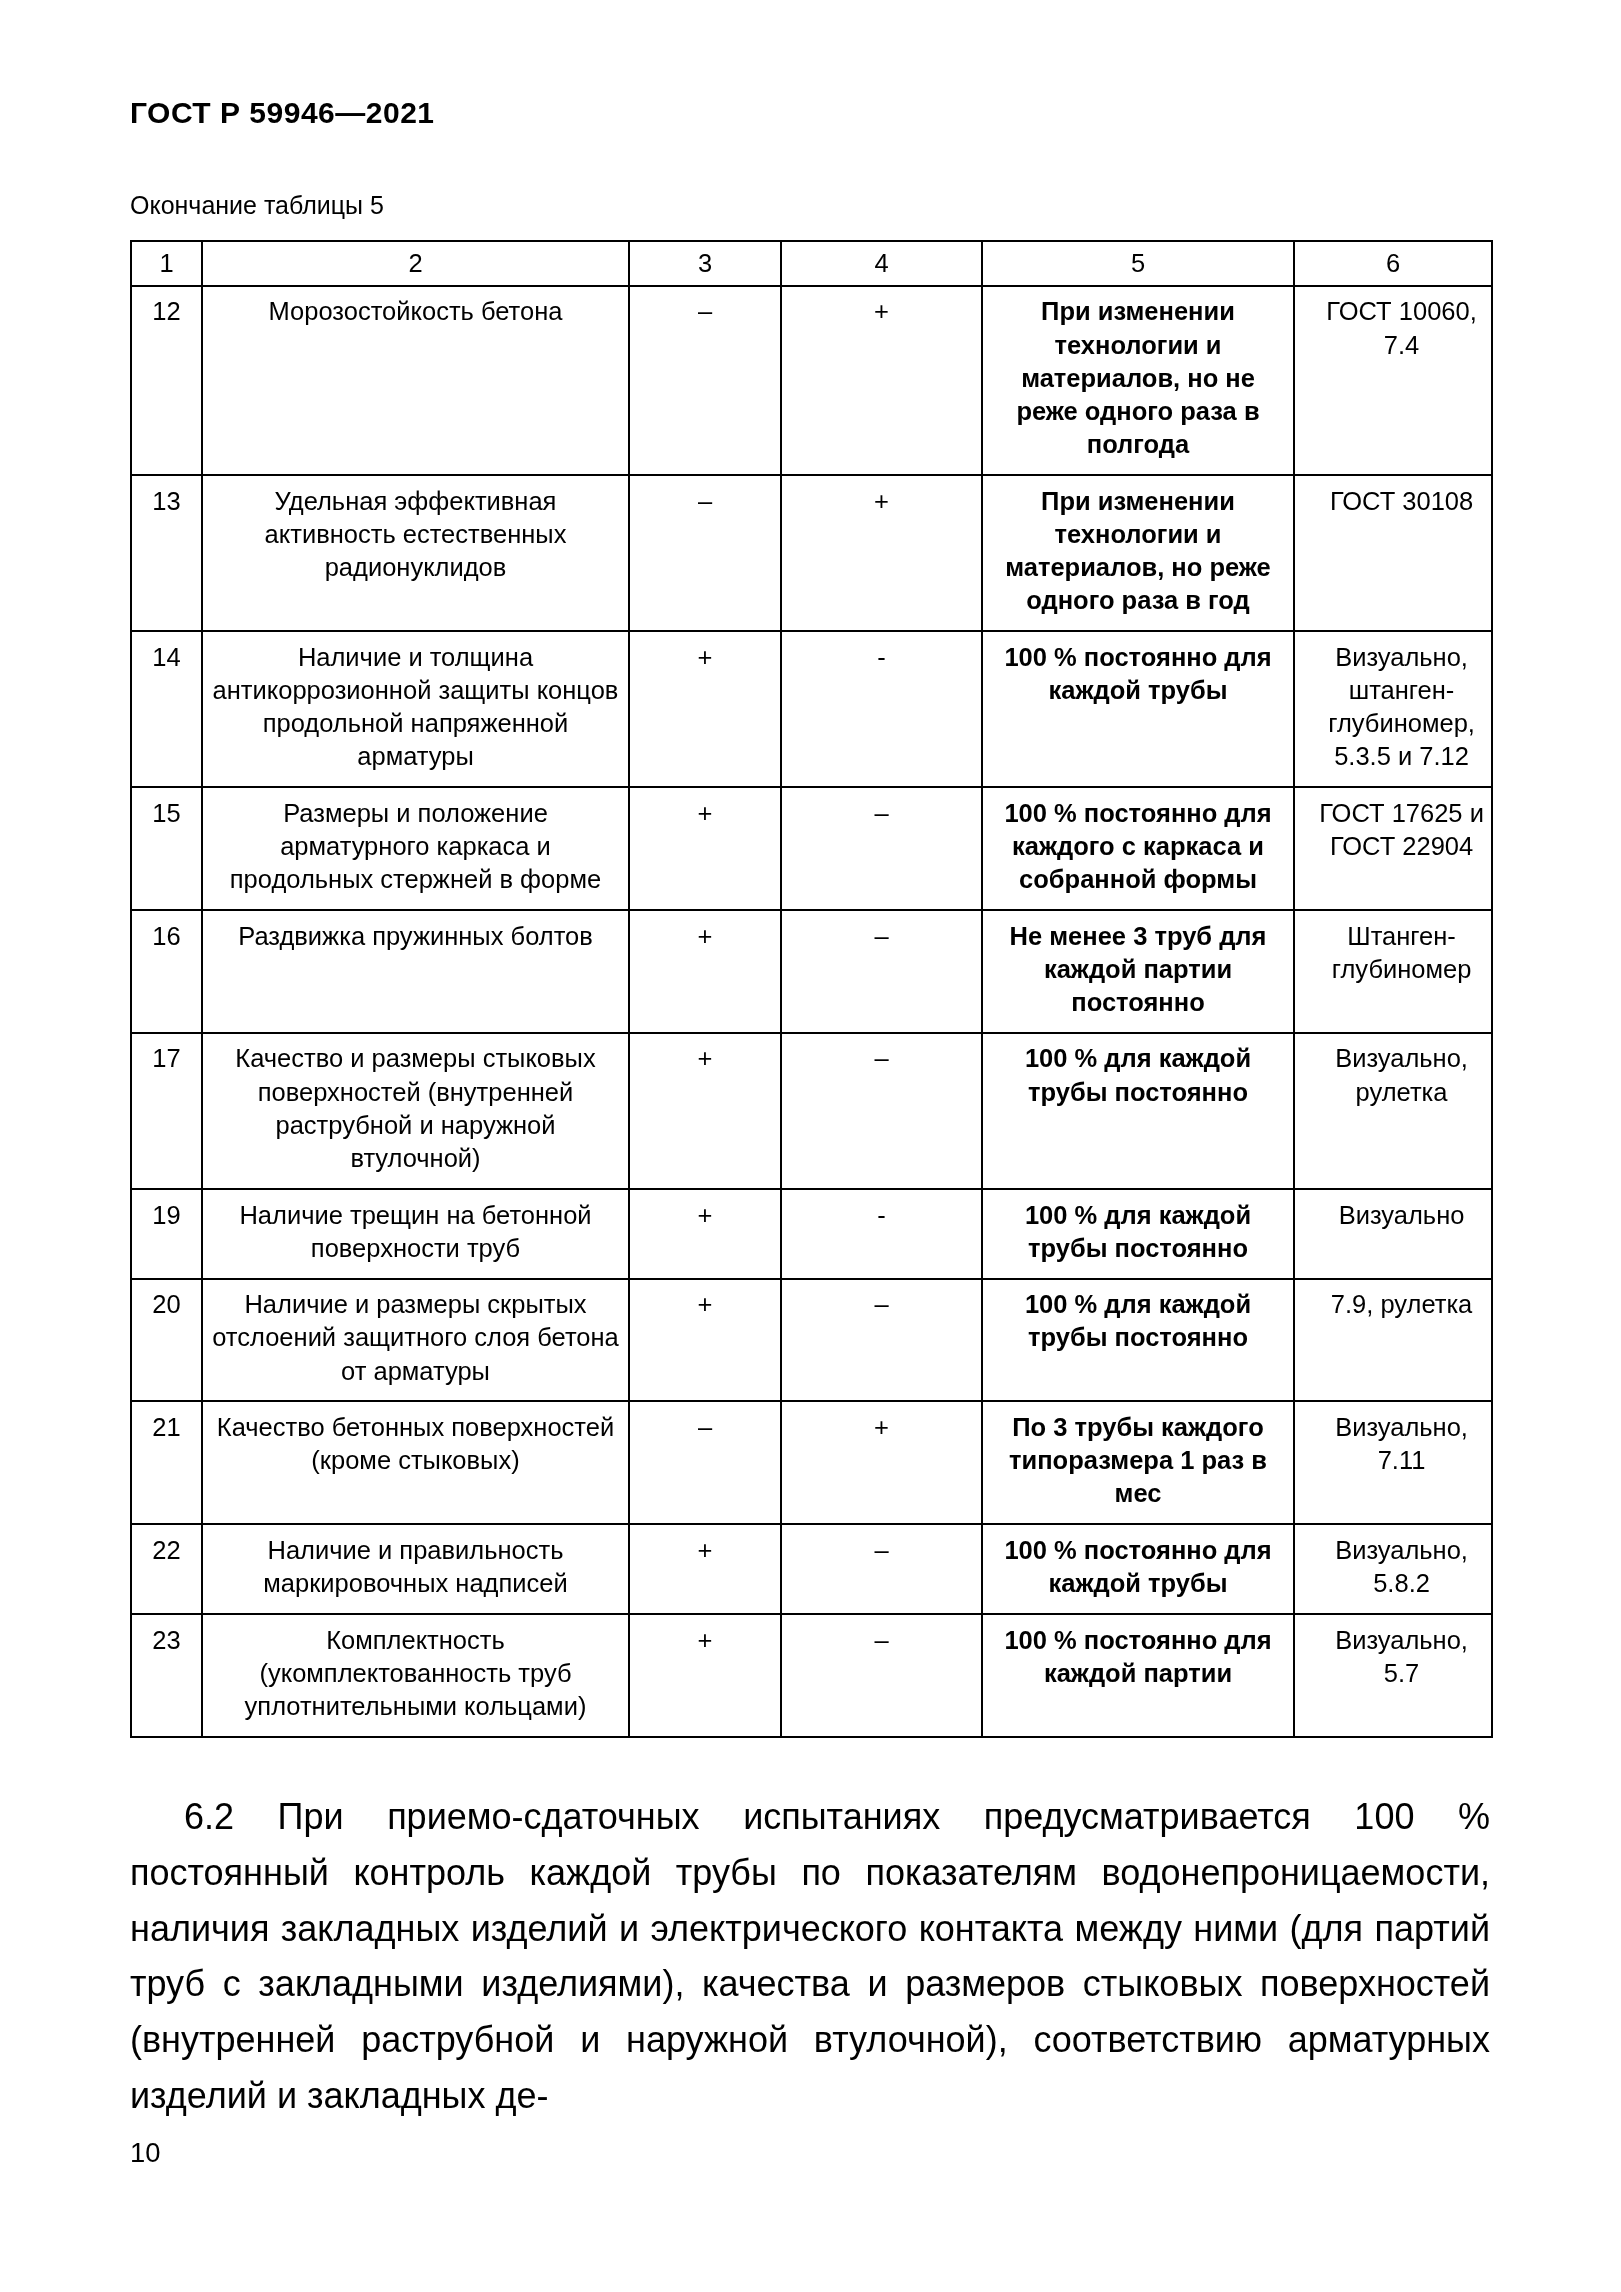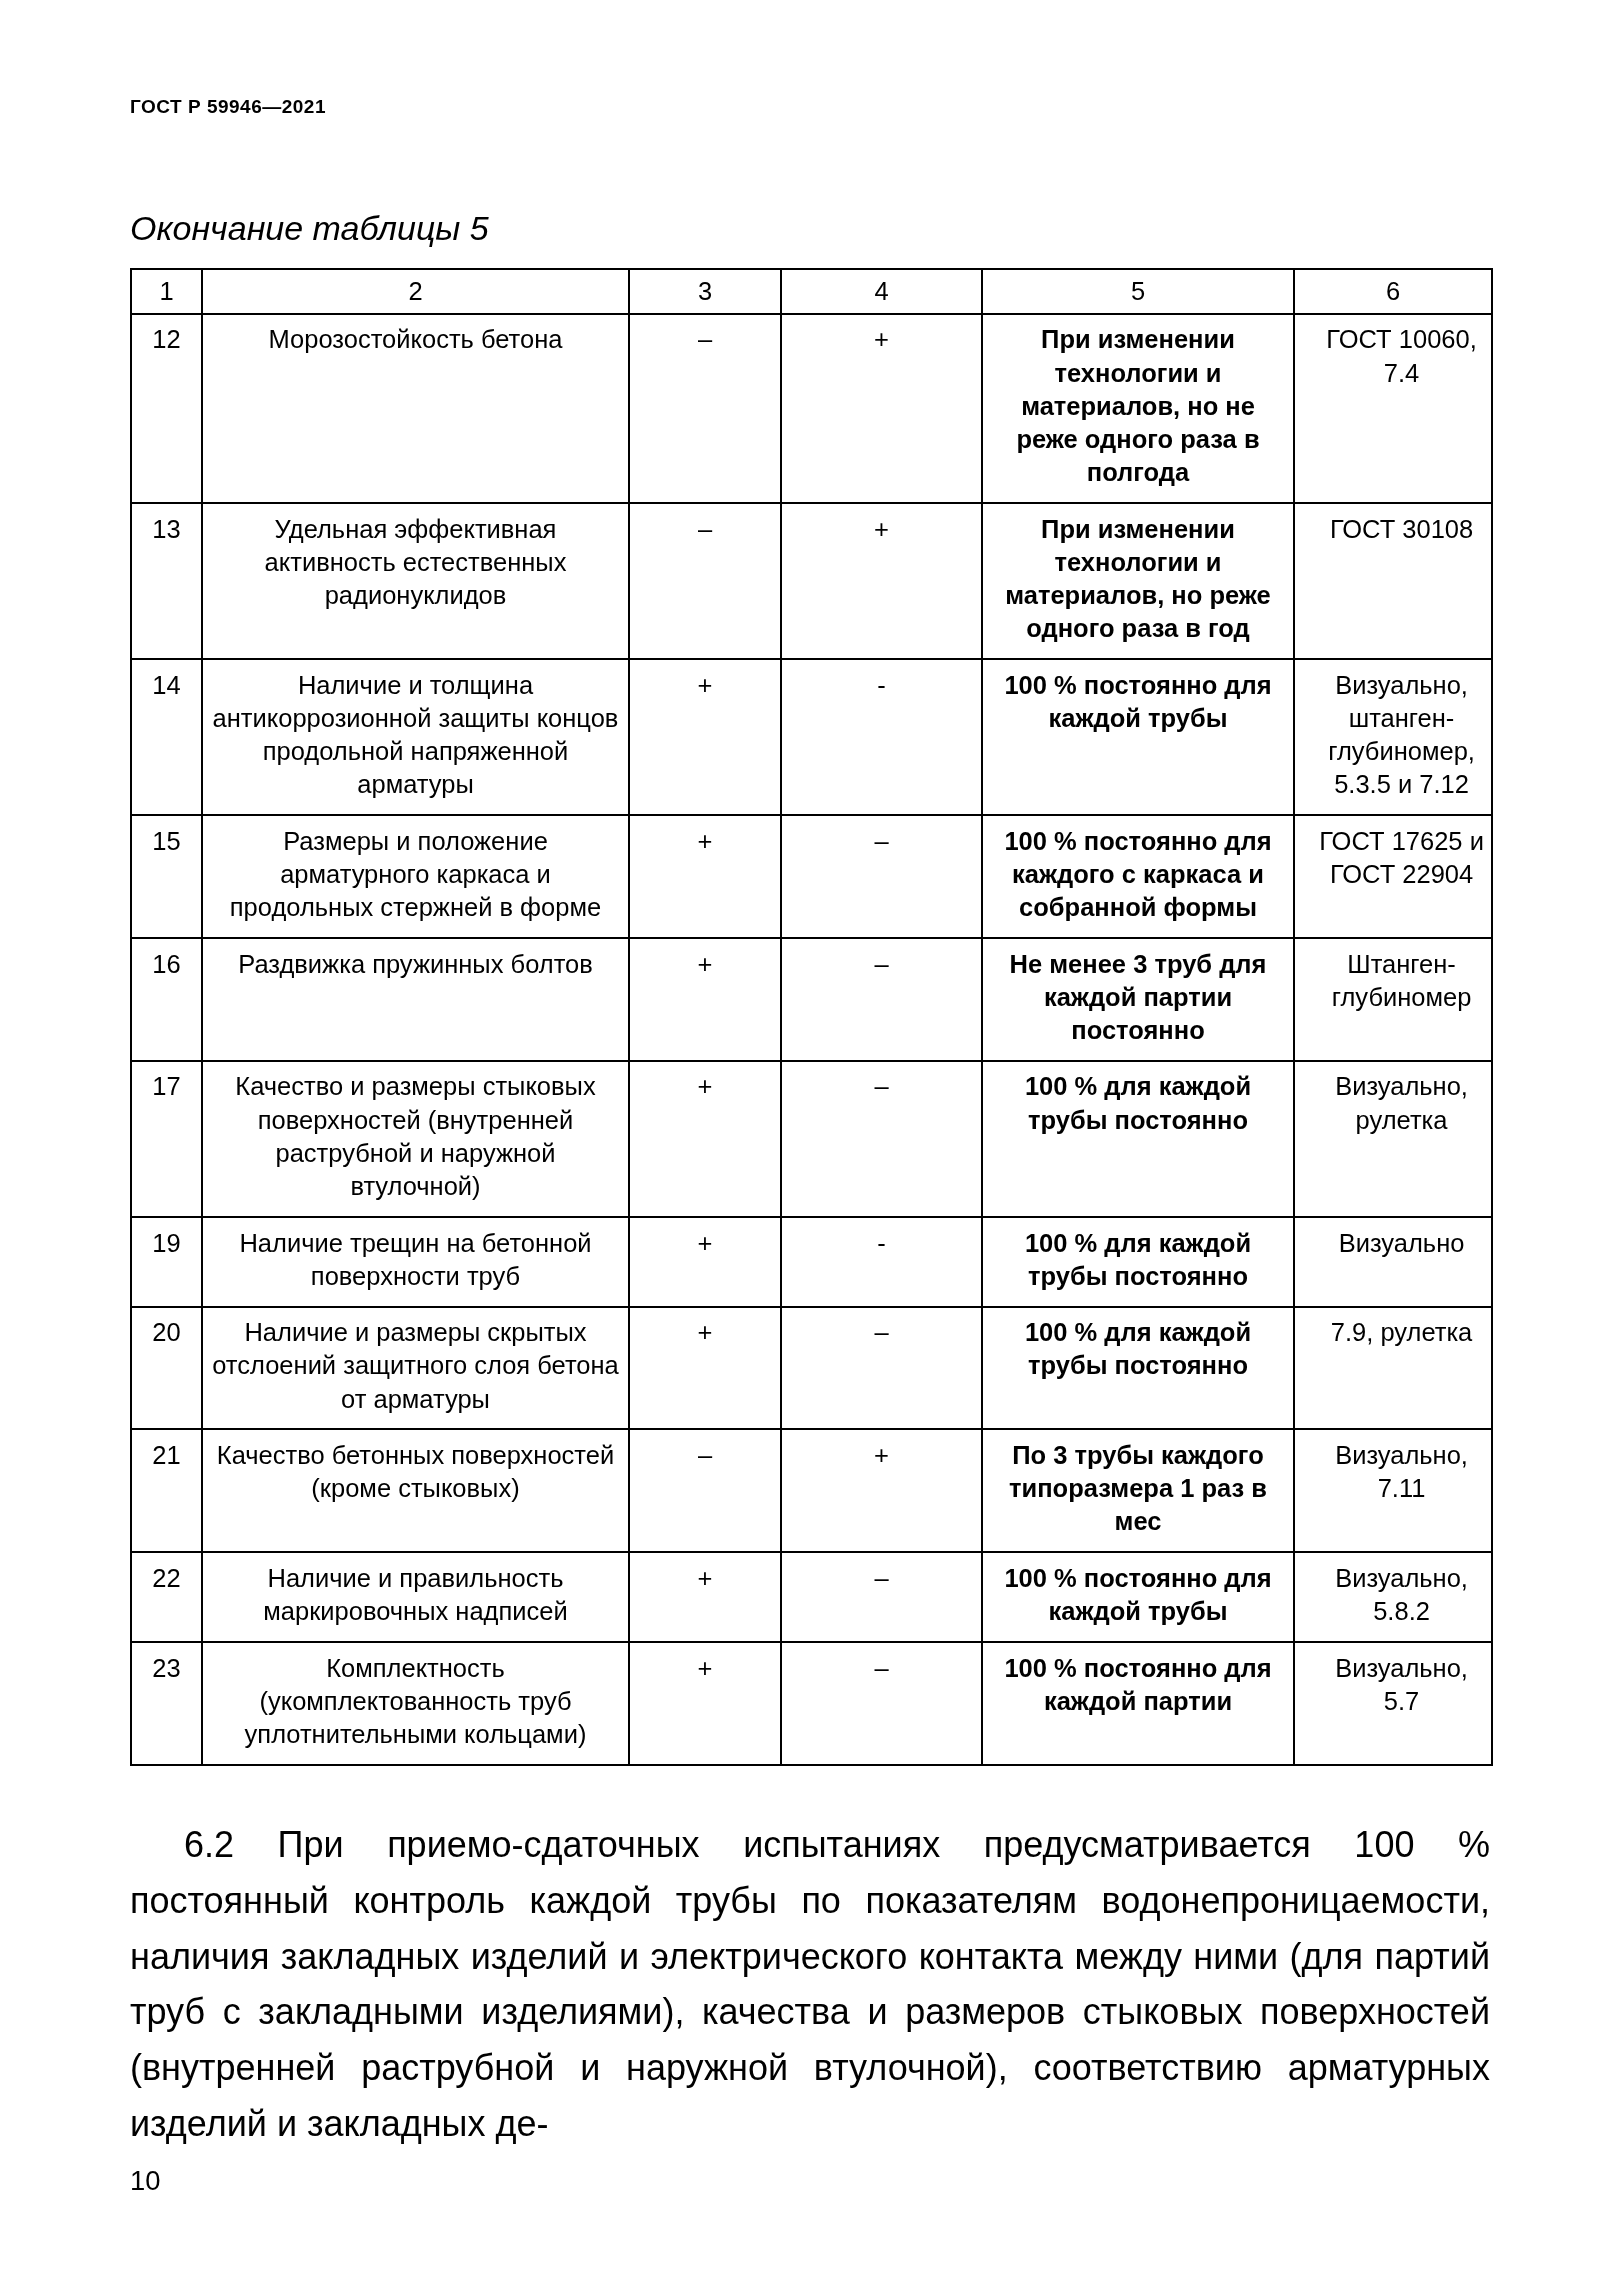--- a/index.html
+++ b/index.html
@@ -12,28 +12,27 @@
     width: 1621px;
     height: 2293px;
     background: #ffffff;
     box-sizing: border-box;
     padding: 96px 130px 0 130px;
     font-family: "Liberation Sans", sans-serif;
     color: #000000;
     overflow: hidden;
   }
   .doc-header {
-    font-size: 19px;
+    font-size: 30px;
     font-weight: bold;
     letter-spacing: 0.5px;
   }
   .table-caption {
-    margin-top: 91px;
-    font-size: 34px;
-    font-style: italic;
+    margin-top: 61px;
+    font-size: 25px;
   }
   table.doc-table {
     border-collapse: collapse;
     table-layout: fixed;
     width: 1360px;
     margin-top: 19.6px;
   }
   table.doc-table th,
   table.doc-table td {
     border: 2px solid #000000;

